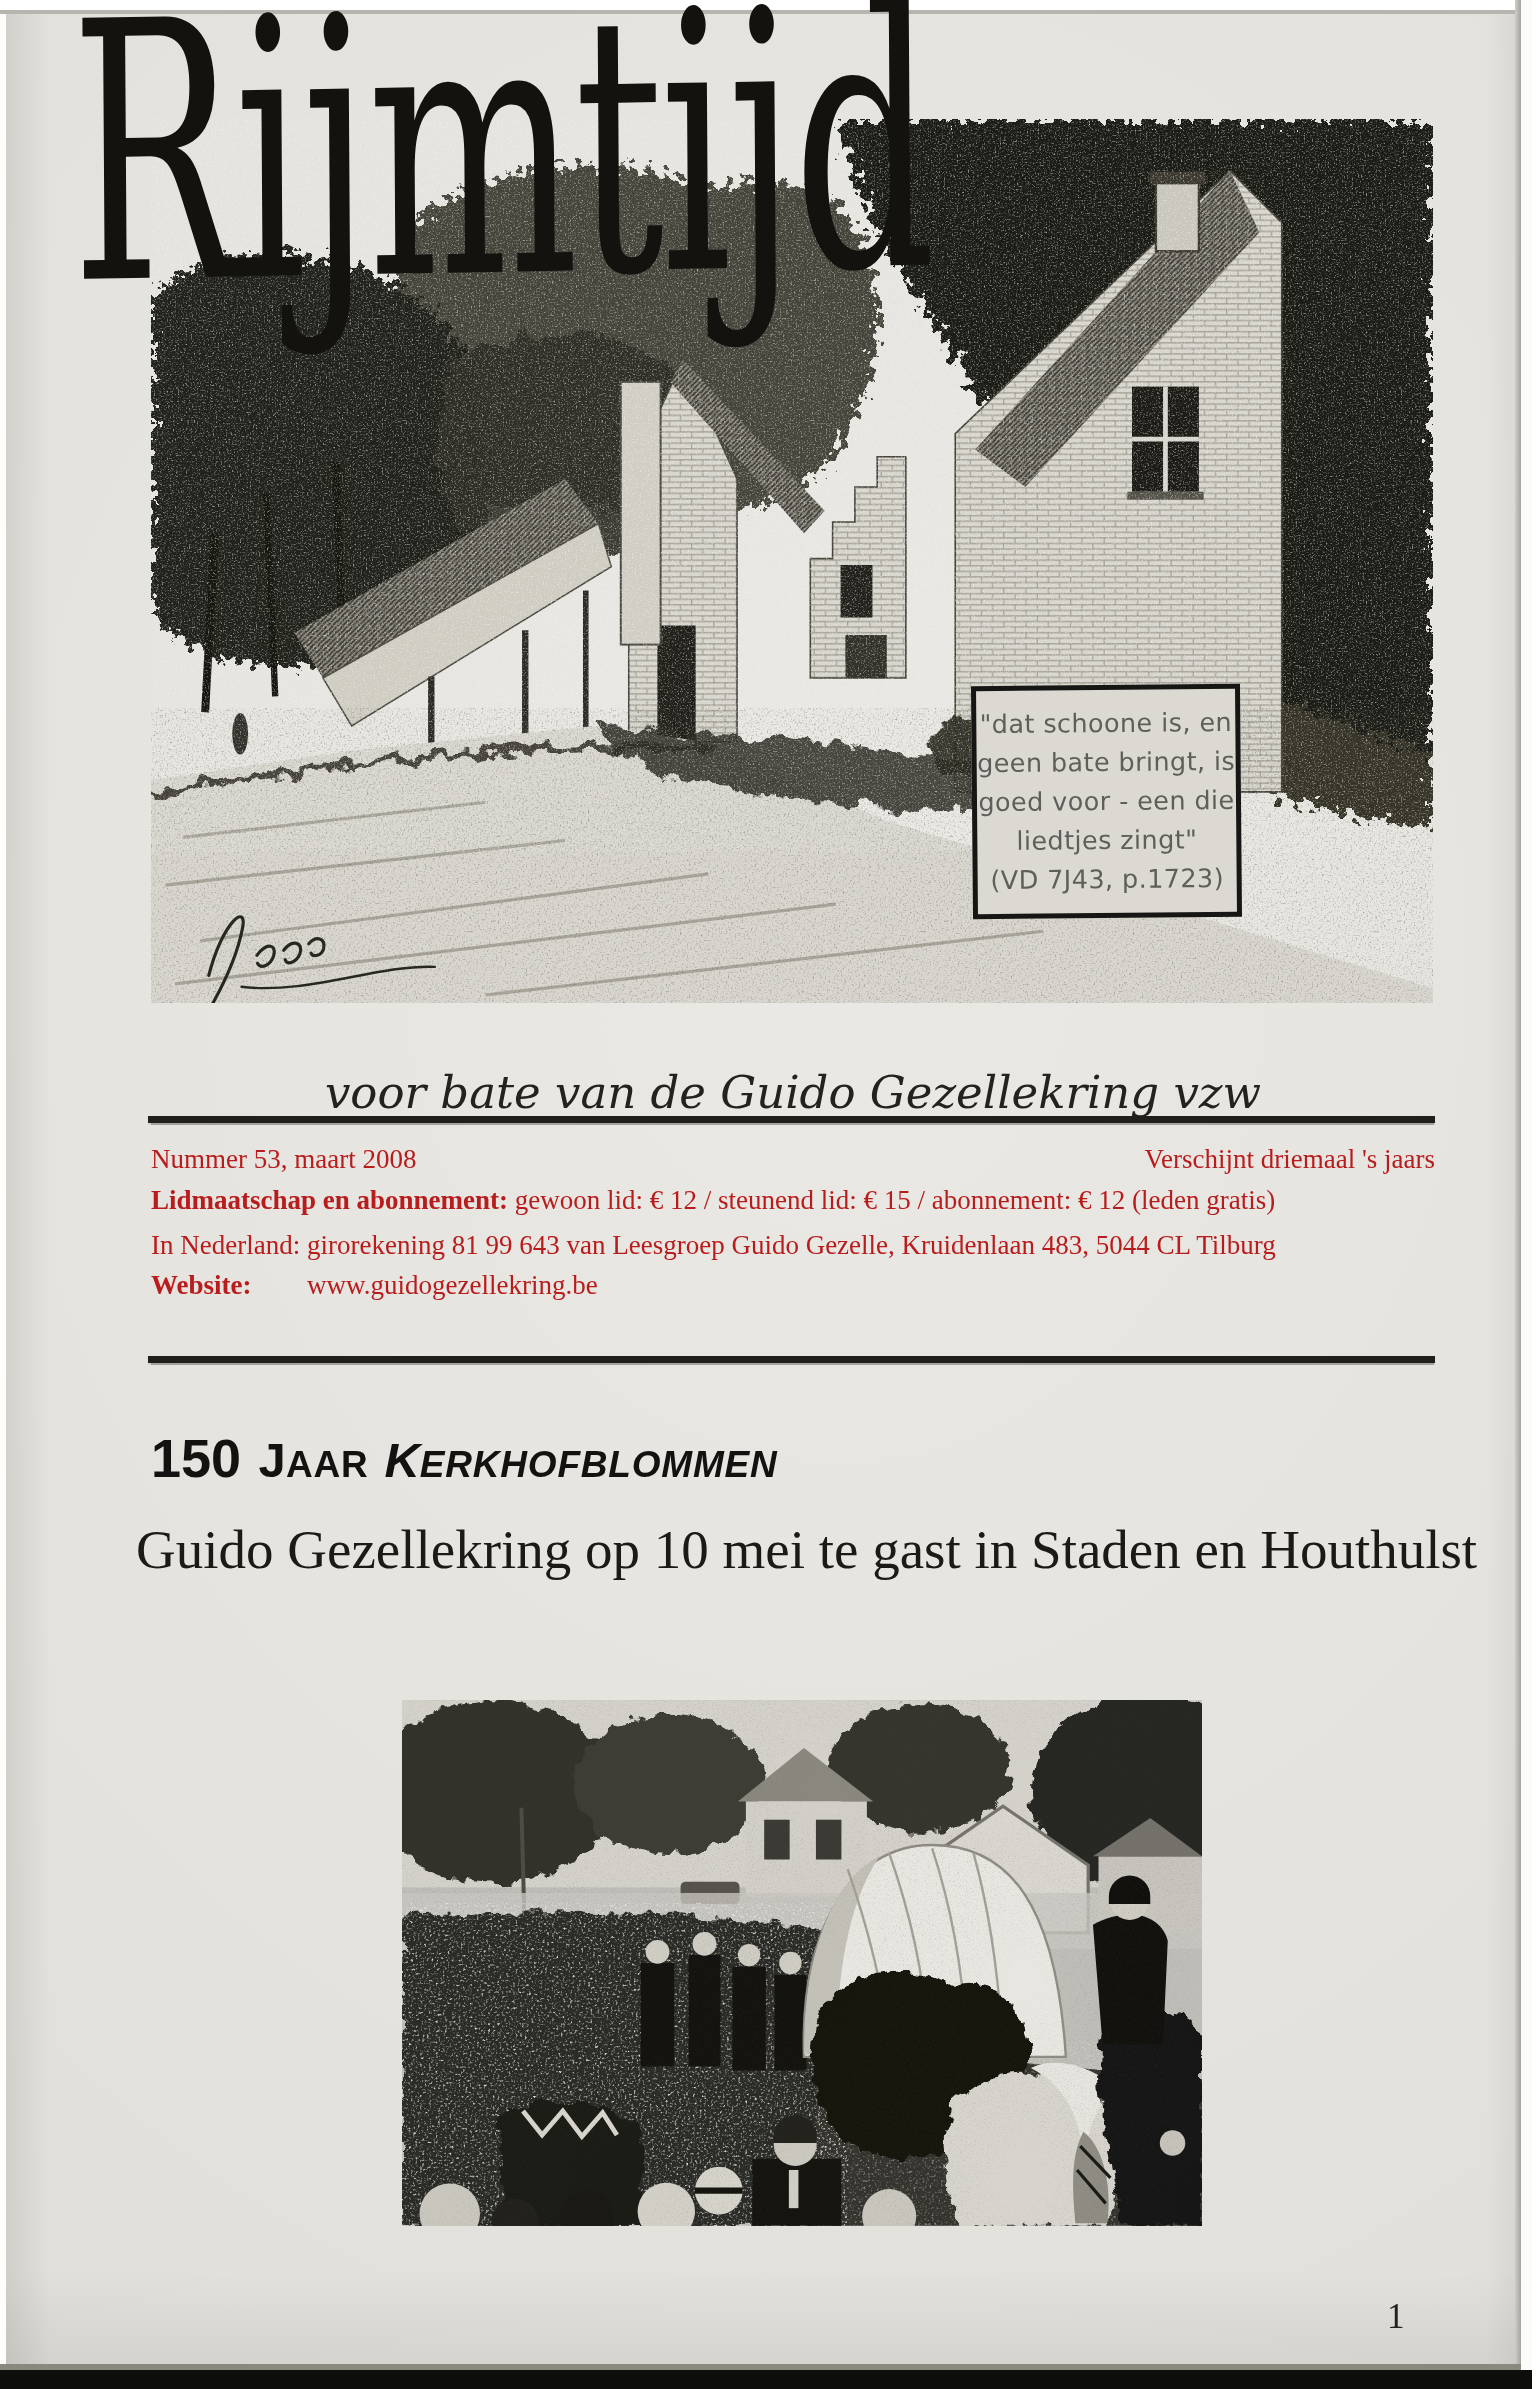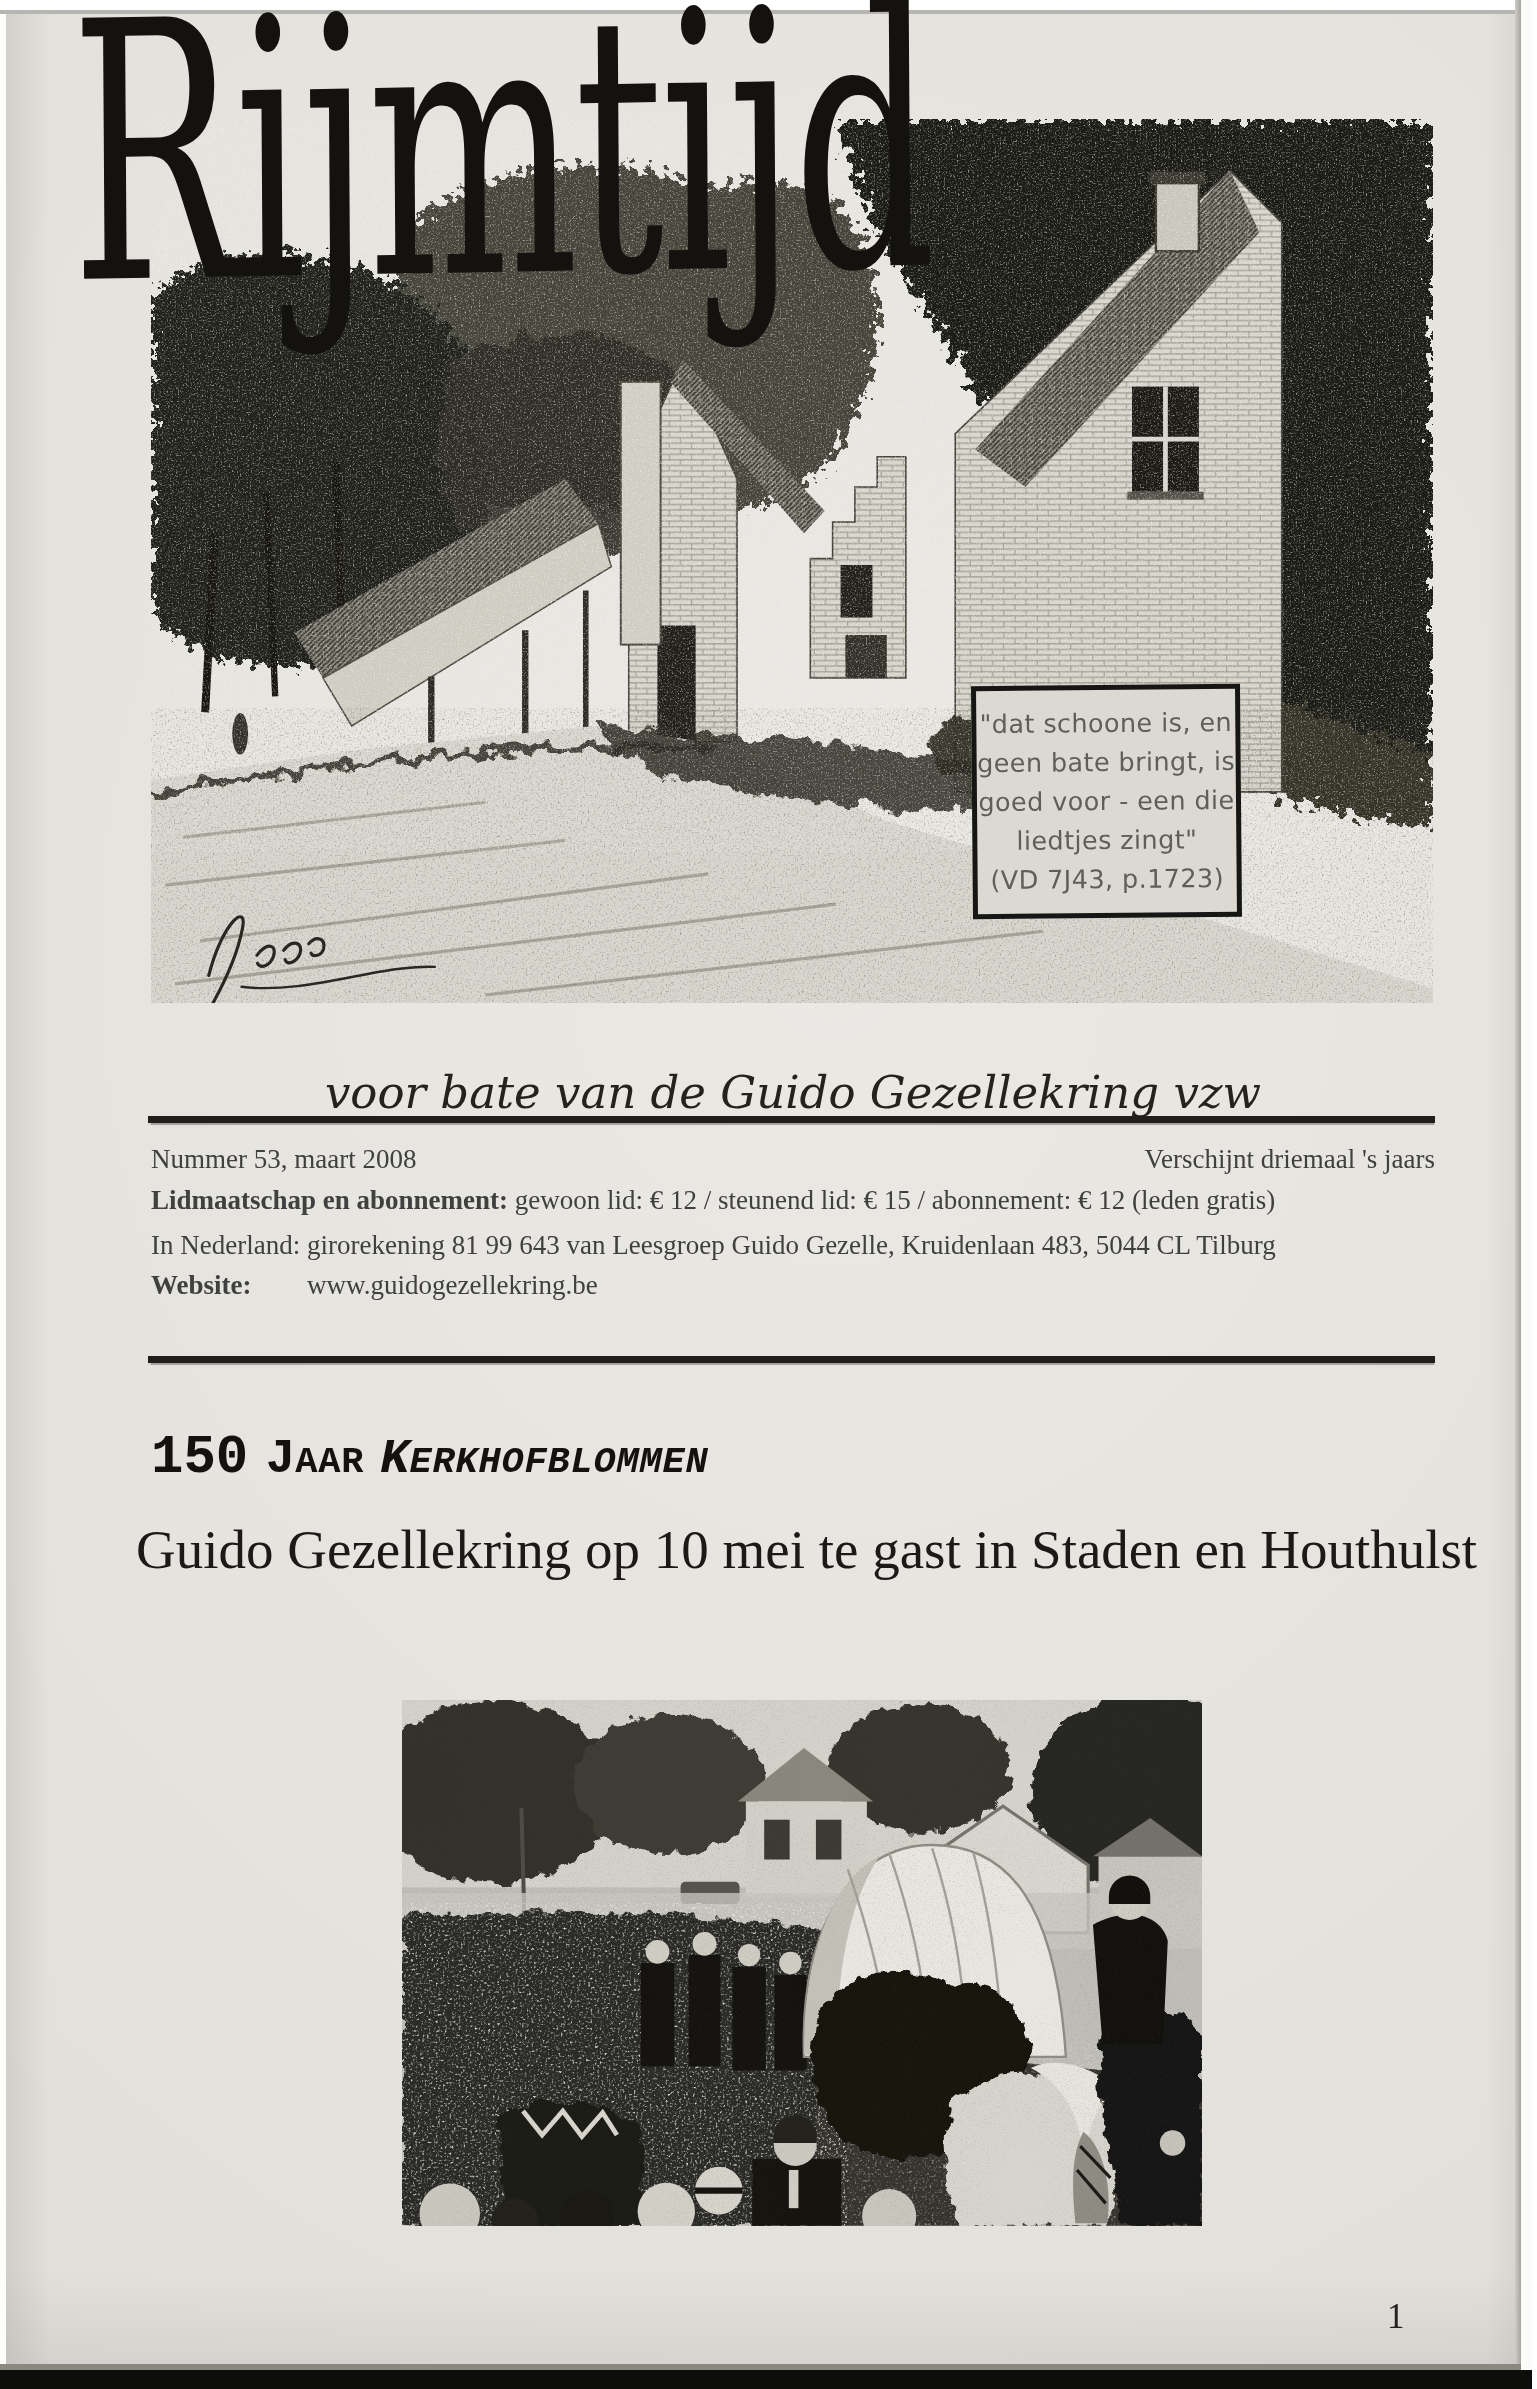--- a/index.html
+++ b/index.html
@@ -33,30 +33,30 @@
          font-family:"DejaVu Sans",sans-serif;font-size:25.5px;line-height:39px;color:#5e5e5b;
          text-align:center;letter-spacing:0.4px;}
   
   .subtitle{position:absolute;left:151px;width:1284px;text-align:center;z-index:25;
             font-family:"DejaVu Serif",serif;font-style:italic;font-size:45px;color:#24221d;}
   #subtitle1{top:1013px;} #subtitle2{top:1066px;}
   .rule{position:absolute;left:148px;width:1287px;height:7.2px;background:#201f1c;z-index:25;
         box-shadow:0 1.6px 0.8px rgba(40,38,34,.35);}
   #rule1{top:1116px;} #rule2{top:1356px;}
   
-  .info{position:absolute;left:151px;width:1284px;font-size:27px;color:#404040;z-index:25;white-space:nowrap;}
+  .info{position:absolute;left:151px;width:1284px;font-size:27px;color:#b91c1c;z-index:25;white-space:nowrap;}
   #info-line1{top:1144px;display:flex;justify-content:space-between;}
   #info-line2{top:1185px;}
   #info-rows{top:1225px;}
   .info-row{height:40px;line-height:40px;}
   .lbl{display:inline-block;min-width:156px;}
   .bold{font-weight:bold;}
   
   #heading{position:absolute;left:151px;top:1427px;z-index:25;color:#131210;white-space:nowrap;
-           font-family:Liberation Mono, monospace;}
+           font-family:Liberation Sans, sans-serif;}
   .h-num{font-size:54px;font-weight:bold;margin-right:17.5px;}
   .h-init{font-size:49px;font-weight:bold;}
   .h-caps{font-size:37px;font-weight:bold;letter-spacing:0.8px;margin-right:16px;}
   .h-ital{font-style:italic;}
   #subheading{position:absolute;left:136px;top:1518px;width:1306px;z-index:25;
               font-size:55px;color:#1b1a17;white-space:nowrap;}
   
   #photo{position:absolute;left:402px;top:1700px;width:800px;height:526px;z-index:15;}
   
   #pagenum{position:absolute;left:1387px;top:2297px;font-size:35px;color:#23221e;z-index:25;}

